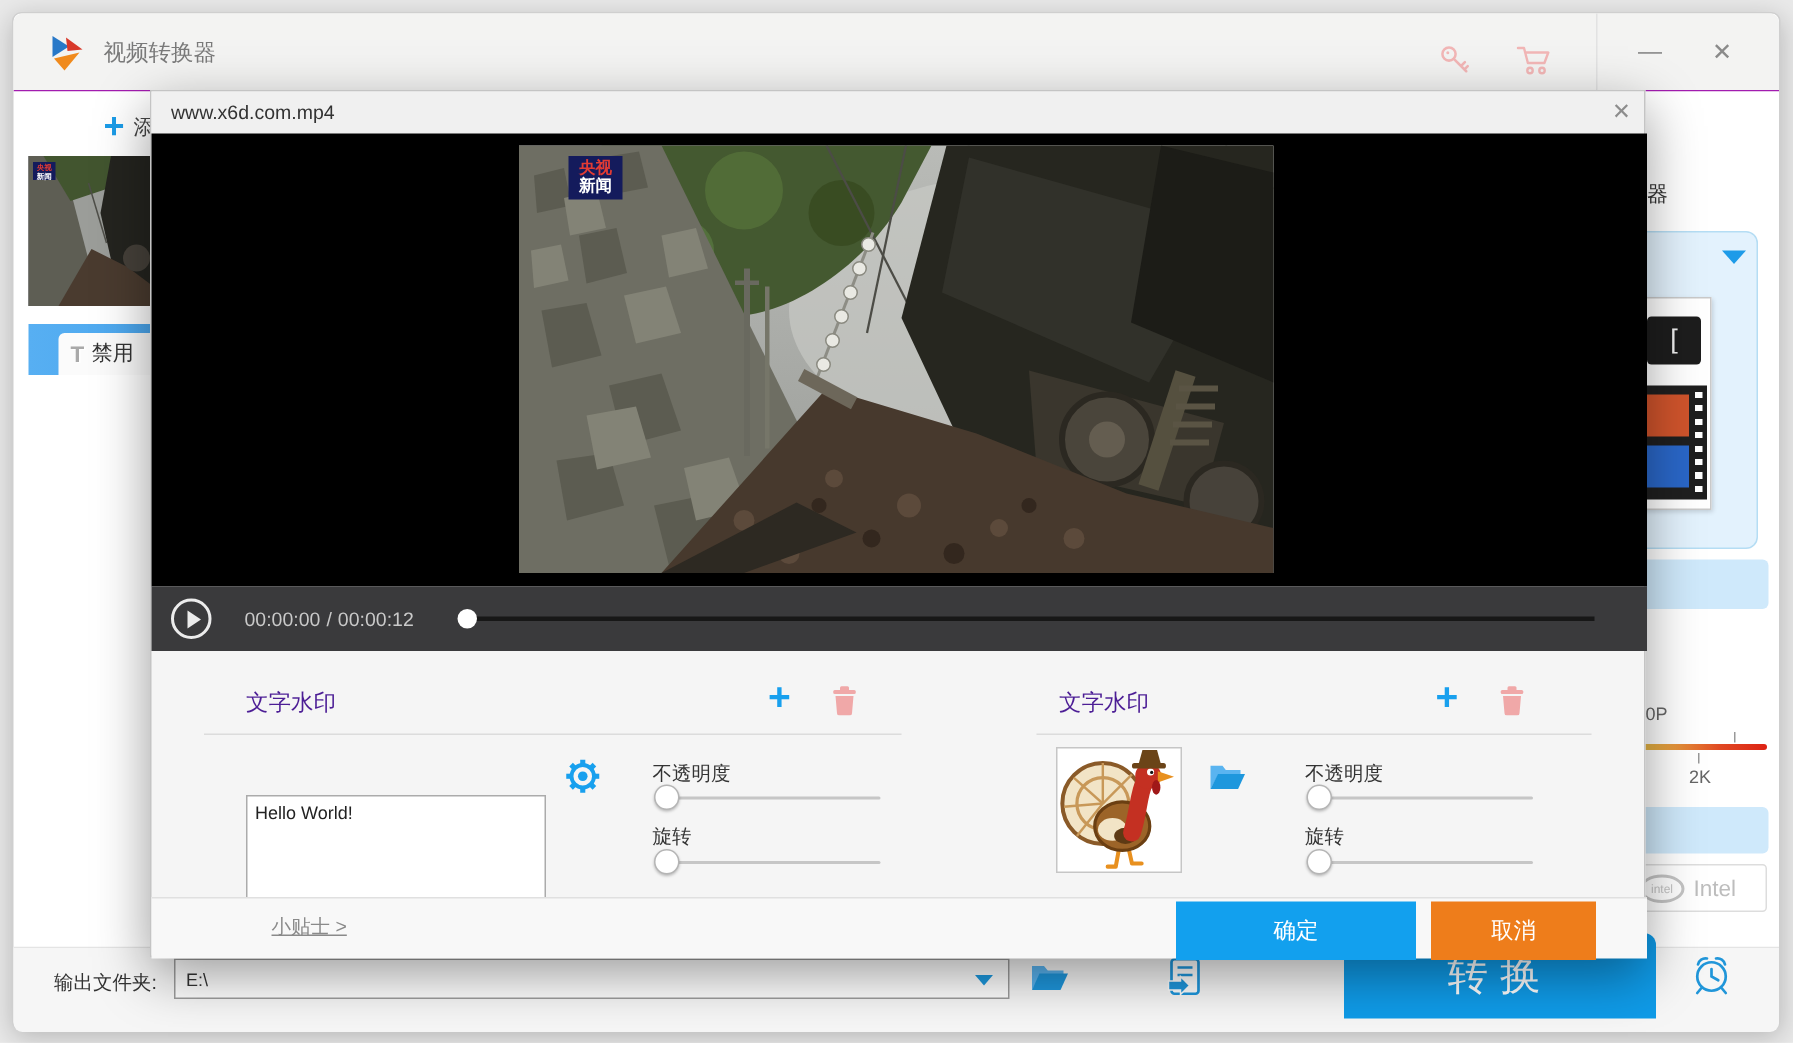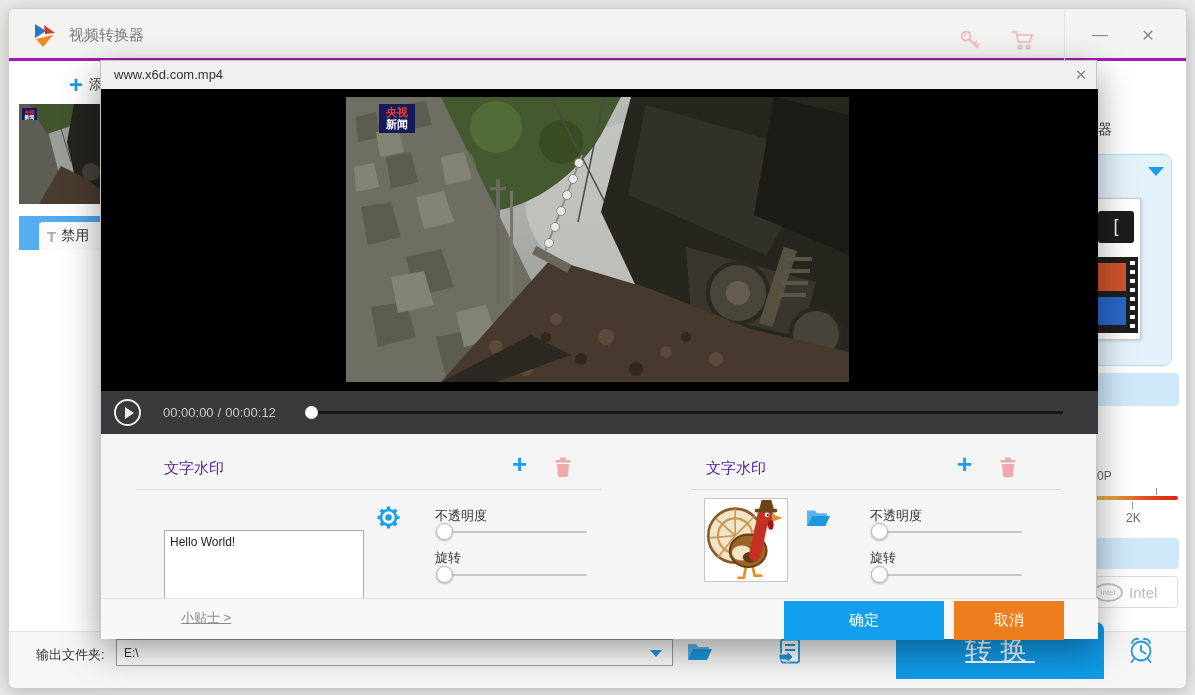--- a/index.html
+++ b/index.html
@@ -5,21 +5,21 @@
   * { margin:0; padding:0; box-sizing:border-box; }
   html,body { width:1195px; height:695px; overflow:hidden; background:#e9e9e9;
     font-family:"Liberation Sans", sans-serif; }
   .abs { position:absolute; }
 
   
   #app-window { position:absolute; left:8px; top:8px; width:1179px; height:679px;
     background:#fff; border:1px solid #cfcfcf; border-radius:6px;
     box-shadow:0 4px 18px rgba(0,0,0,.22); }
   #titlebar { position:absolute; left:0; top:0; width:100%; height:52px;
-    background:#f3f3f2; border-radius:6px 6px 0 0; border-bottom:3px solid #a21caf; }
+    background:#f3f3f2; border-radius:6px 6px 0 0; border-bottom:1px solid #a21caf; }
   #app-logo { left:22px; top:12px; width:28px; height:28px; }
   #app-title { left:60px; top:17px; font-size:15px; color:#7a7a7a; }
   #key-btn { left:948px; top:18px; width:26px; height:26px; cursor:pointer; }
   #cart-btn { left:1000px; top:18px; width:28px; height:26px; cursor:pointer; }
   #titlebar-sep { left:1055px; top:0; width:1px; height:52px; background:#e2e2e2; }
   #min-btn { left:1078px; top:14px; width:26px; height:26px; color:#8a8a8a; font-size:16px;
     text-align:center; line-height:24px; cursor:pointer; }
   #close-btn { left:1126px; top:14px; width:26px; height:26px; color:#8a8a8a; font-size:16px;
     text-align:center; line-height:25px; cursor:pointer; }
 
@@ -78,21 +78,21 @@
     border:1px solid #9c9c9c; cursor:pointer; }
   #out-select .val { position:absolute; left:7px; top:6px; font-size:12px; color:#333; }
   #out-select .arr { position:absolute; right:10px; top:10px; width:0; height:0;
     border-left:6px solid transparent; border-right:6px solid transparent;
     border-top:7px solid #1d9ae0; }
   #open-folder-btn { left:676px; top:7px; width:28px; height:25px; cursor:pointer; }
   #open-output-btn { left:768px; top:5px; width:26px; height:28px; cursor:pointer; }
   #convert-btn { position:absolute; left:887px; top:-10px; width:208px; height:57px;
     background:#0f9be8; border:none; border-radius:8px 8px 0 0; color:#fff;
     font-size:27px; letter-spacing:8px; text-align:center; line-height:55px;
-    cursor:pointer; font-family:"Liberation Sans", sans-serif;text-decoration:underline; }
+    cursor:pointer; font-family:"Liberation Sans", sans-serif; }
   #clock-btn { left:1116px; top:2px; width:32px; height:32px; cursor:pointer; }
 
   
   #dialog { position:absolute; left:100px; top:60px; width:997px; height:578px;
     background:#f5f5f5; border:1px solid #c4c4c4; box-shadow:0 12px 34px rgba(0,0,0,.4); }
   #dlg-titlebar { position:absolute; left:0; top:0; width:100%; height:28px; background:#f0f0f0; }
   #dlg-title { left:13px; top:6px; font-size:13px; color:#333; }
   #dlg-close { left:968px; top:3px; width:24px; height:22px; color:#8d8d8d; font-size:15px;
     text-align:center; line-height:22px; cursor:pointer; }
   #video-area { position:absolute; left:0; top:28px; width:997px; height:302px; background:#000; }

